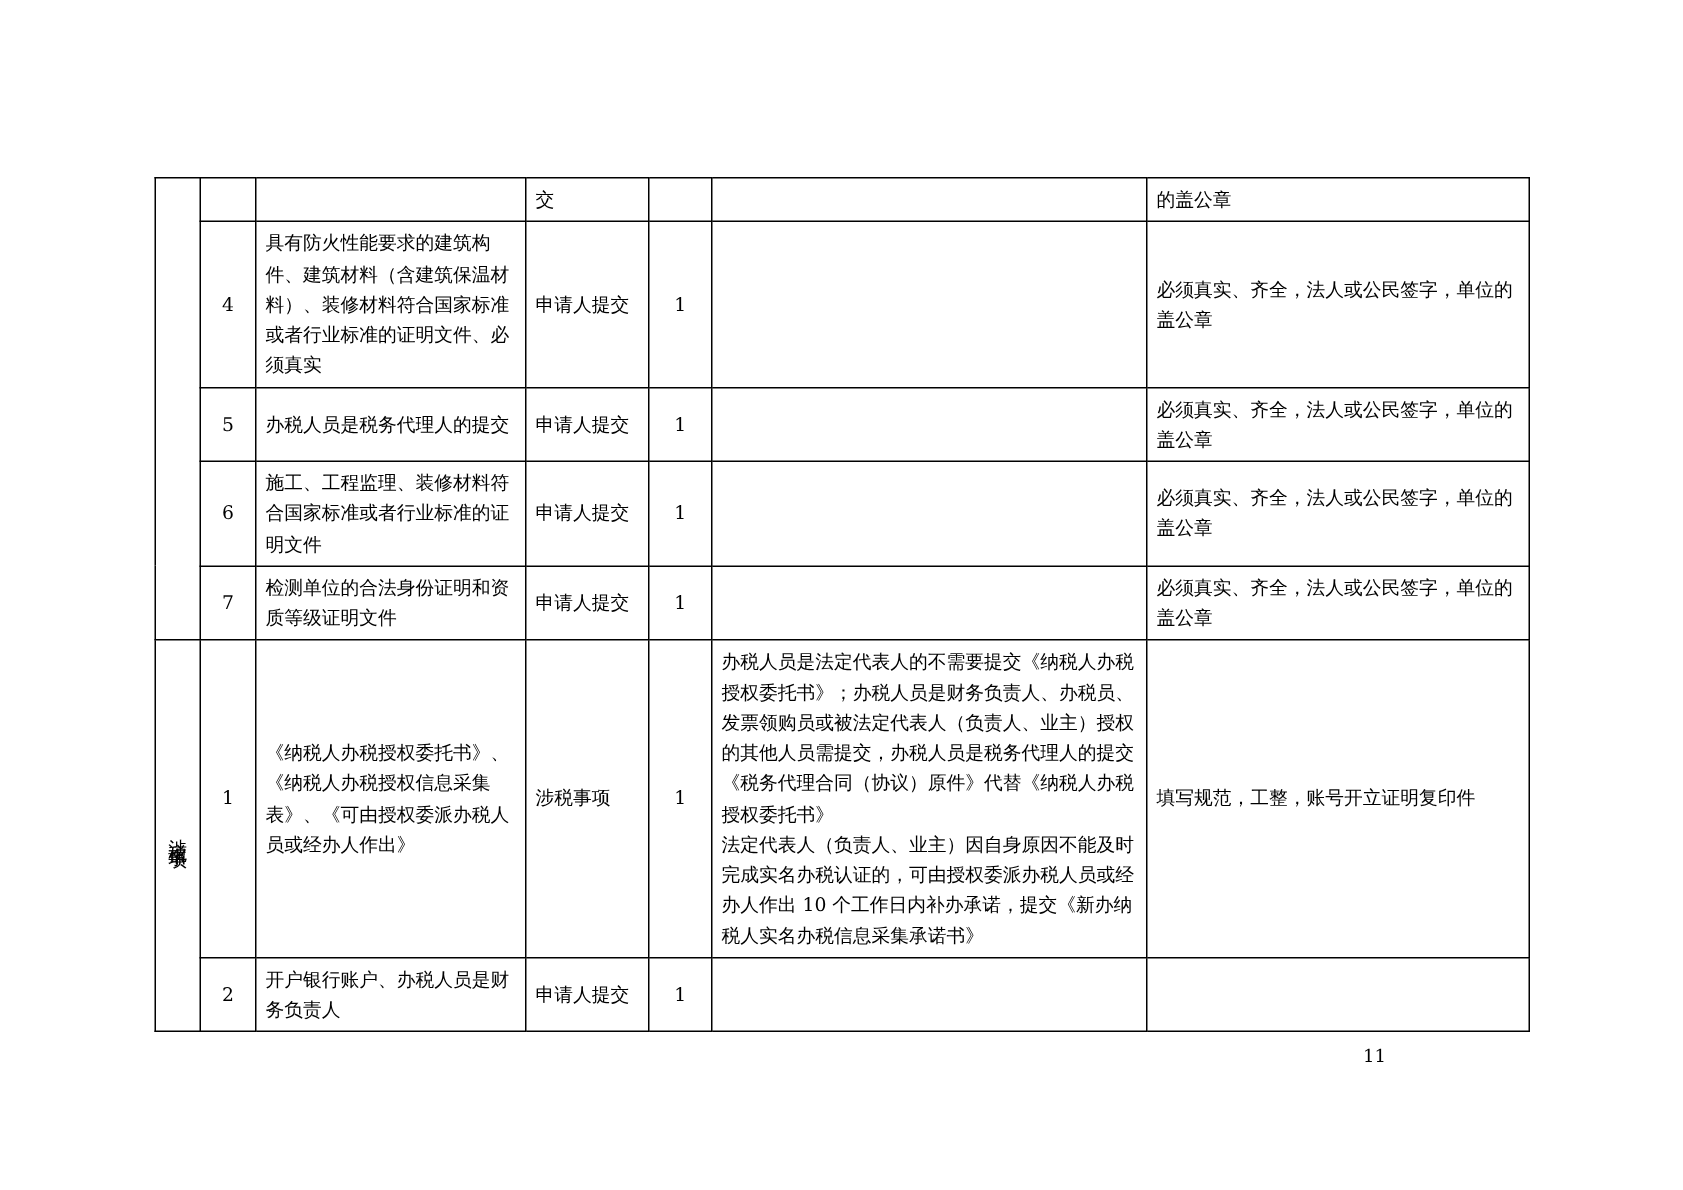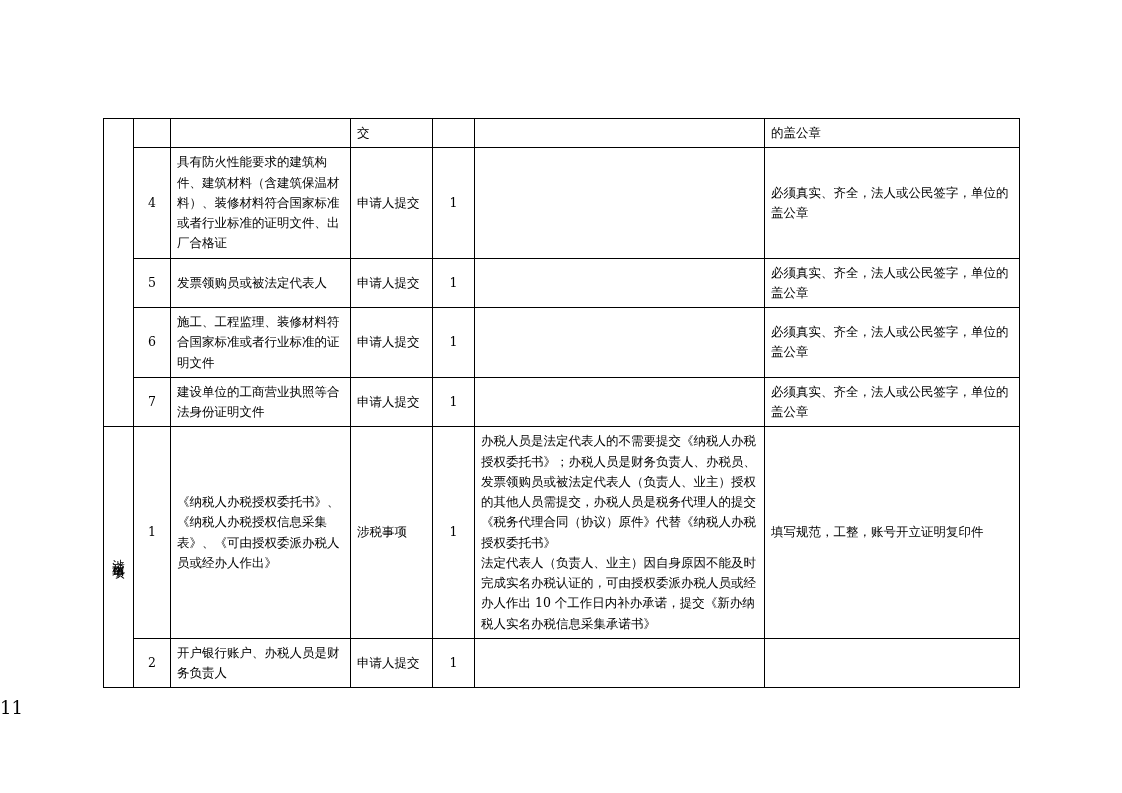--- a/index.html
+++ b/index.html
@@ -73,22 +73,22 @@
     letter-spacing: 3px;
     margin: 0 auto;
     display: inline-block;
     line-height: 1.1;
   }
   .page-number {
     position: absolute;
     left: 0;
     top: 697px;
     width: 924px;
-    text-align: left;
-    font-size: 18px;
+    text-align: right;
+    font-size: 12px;
     font-family: "DejaVu Serif", "Liberation Serif", serif;
   }
   .cell-text {
     display: block;
     white-space: pre-line;
   }
 </style>
 </head>
 <body>
 
@@ -128,42 +128,42 @@
         <td class="c-note">
             <span class="cell-text">的盖公章</span>
           </td>
       </tr>
 
       <tr>
         <td class="c-no">
             <span class="cell-text">4</span>
           </td>
         <td class="c-name">
-            <span class="cell-text">具有防火性能要求的建筑构件、建筑材料（含建筑保温材料）、装修材料符合国家标准或者行业标准的证明文件、出厂合格证</span>
+            <span class="cell-text">具有防火性能要求的建筑构件、建筑材料（含建筑保温材料）、装修材料符合国家标准或者行业标准的证明文件、必须真实</span>
           </td>
         <td class="c-source">
             <span class="cell-text">申请人提交</span>
           </td>
         <td class="c-count">
             <span class="cell-text">1</span>
           </td>
         <td class="c-req">
             <span class="cell-text"></span>
           </td>
         <td class="c-note">
             <span class="cell-text">必须真实、齐全，法人或公民签字，单位的盖公章</span>
           </td>
       </tr>
 
       <tr>
         <td class="c-no">
             <span class="cell-text">5</span>
           </td>
         <td class="c-name">
-            <span class="cell-text">发票领购员或被法定代表人</span>
+            <span class="cell-text">办税人员是税务代理人的提交</span>
           </td>
         <td class="c-source">
             <span class="cell-text">申请人提交</span>
           </td>
         <td class="c-count">
             <span class="cell-text">1</span>
           </td>
         <td class="c-req">
             <span class="cell-text"></span>
           </td>
@@ -191,21 +191,21 @@
         <td class="c-note">
             <span class="cell-text">必须真实、齐全，法人或公民签字，单位的盖公章</span>
           </td>
       </tr>
 
       <tr>
         <td class="c-no">
             <span class="cell-text">7</span>
           </td>
         <td class="c-name">
-            <span class="cell-text">建设单位的工商营业执照等合法身份证明文件</span>
+            <span class="cell-text">检测单位的合法身份证明和资质等级证明文件</span>
           </td>
         <td class="c-source">
             <span class="cell-text">申请人提交</span>
           </td>
         <td class="c-count">
             <span class="cell-text">1</span>
           </td>
         <td class="c-req">
             <span class="cell-text"></span>
           </td>

